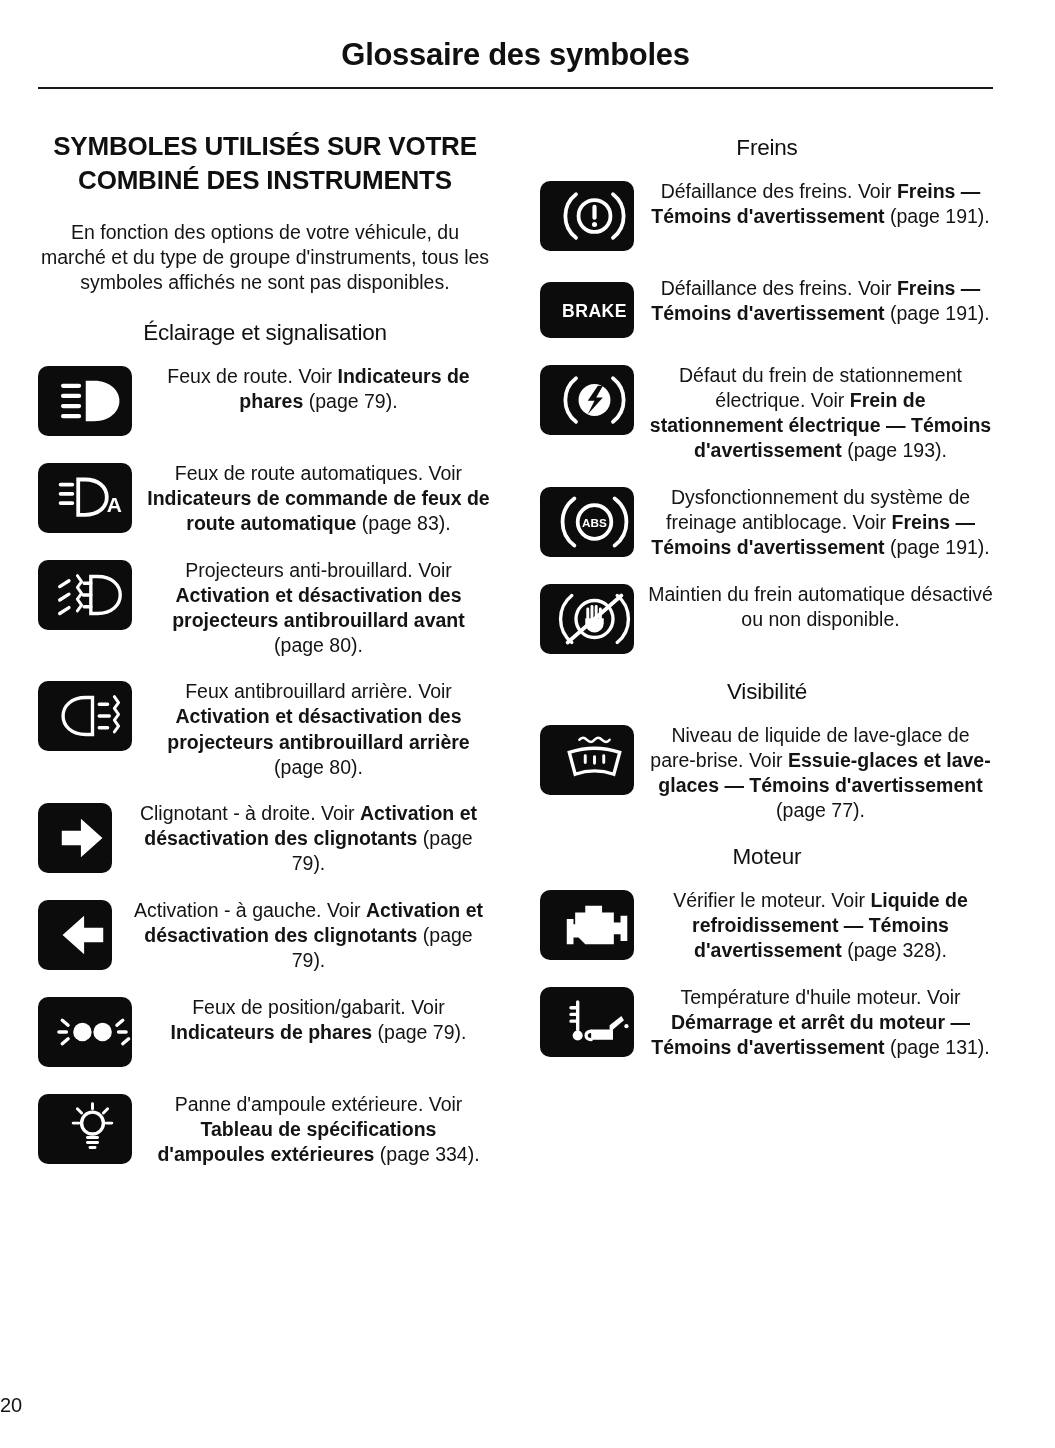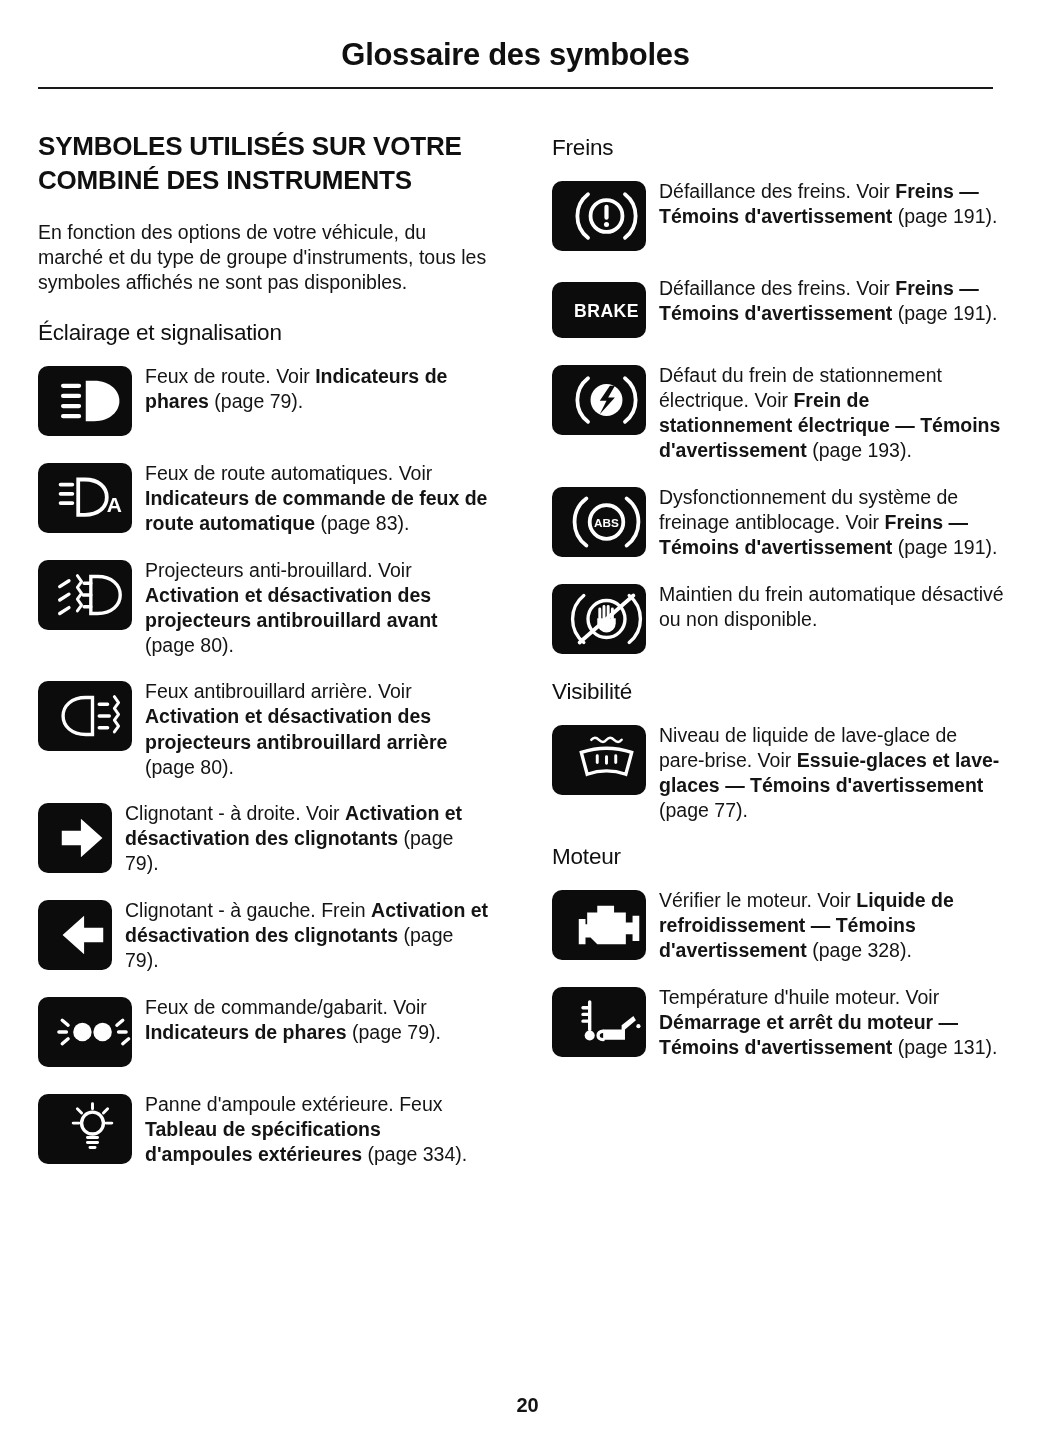--- a/index.html
+++ b/index.html
@@ -20,21 +20,21 @@
     letter-spacing: -0.3px;
     color: #101010;
   }
   .rule {
     border: none;
     border-top: 2px solid #1a1a1a;
     margin-top: 14px;
   }
 
   
-  .columns { display: flex; gap: 60px; margin-top: 40px; }
+  .columns { display: flex; gap: 48px; margin-top: 40px; text-align: center; }
   .col { width: 454px; flex: 0 0 454px; }
 
   h2.main-heading {
     font-size: 26px; font-weight: bold; line-height: 1.32;
     letter-spacing: -0.2px; margin-bottom: 22px; color: #101010;
   }
   p.intro { font-size: 19.5px; line-height: 1.3; margin-bottom: 24px; }
 
   h3.section-heading {
     font-size: 22.5px; font-weight: normal; letter-spacing: -0.2px;
@@ -55,21 +55,21 @@
   .tile.sq { width: 74px; }
   .tile.short { height: 56px; margin-top: 6px; }
   .tile svg { width: 100%; height: 100%; display: block; }
   .tile svg text { font-family: "Liberation Sans", "DejaVu Sans", sans-serif; }
   .entry-text { display: block; font-size: 19.5px; line-height: 1.29; padding-left: 23px; }
   .entry-text strong { font-weight: bold; }
 
   
   .page-number {
     position: absolute; left: 0; right: 0; bottom: 38px;
-    text-align: center; font-size: 20px; color: #141414; font-weight: bold;
+    font-size: 20px; color: #141414;
   }
 </style>
 </head>
 <body>
 
 <div class="page">
   <header class="hdr">
     <h1>Glossaire des symboles</h1>
     <hr class="rule">
   </header>
@@ -135,45 +135,45 @@
               </svg>
             </span>
             <span class="entry-text"><span>Clignotant - à droite.  Voir </span><strong>Activation et désactivation des clignotants</strong><span> (page 79).</span></span>
           </div>
           <div class="entry">
             <span class="tile sq">
               <svg viewBox="0 0 74 70" xmlns="http://www.w3.org/2000/svg">
                 <path d="M63 26H39V11L12 35l27 24V44h24z" fill="#fff"></path>
               </svg>
             </span>
-            <span class="entry-text"><span>Clignotant - à gauche.  Frein </span><strong>Activation et désactivation des clignotants</strong><span> (page 79).</span></span>
+            <span class="entry-text"><span>Activation - à gauche.  Voir </span><strong>Activation et désactivation des clignotants</strong><span> (page 79).</span></span>
           </div>
           <div class="entry">
             <span class="tile">
               <svg viewBox="0 0 94 70" xmlns="http://www.w3.org/2000/svg">
                 <g stroke="#fff" stroke-width="4" stroke-linecap="round">
                   <path d="M7 35h9M11 21l7 6M11 49l7-6M87 35h-9M83 21l-7 6M83 49l7-6"></path>
                 </g>
                 <circle cx="35" cy="35" r="11" fill="#fff"></circle>
                 <circle cx="59" cy="35" r="11" fill="#fff"></circle>
               </svg>
             </span>
-            <span class="entry-text"><span>Feux de commande/gabarit.  Voir </span><strong>Indicateurs de phares</strong><span> (page 79).</span></span>
+            <span class="entry-text"><span>Feux de position/gabarit.  Voir </span><strong>Indicateurs de phares</strong><span> (page 79).</span></span>
           </div>
           <div class="entry">
             <span class="tile">
               <svg viewBox="0 0 94 70" xmlns="http://www.w3.org/2000/svg">
                 <g stroke="#fff" stroke-width="3.5" stroke-linecap="round" fill="none">
                   <circle cx="47" cy="28" r="13" stroke-width="4"></circle>
                   <path d="M41 45h12M41 51h12M44 57h6"></path>
                   <path d="M47 5v6M29 11l5 5M65 11l-5 5M24 28h7M63 28h7"></path>
                 </g>
               </svg>
             </span>
-            <span class="entry-text"><span>Panne d'ampoule extérieure. Feux </span><strong>Tableau de spécifications d'ampoules extérieures</strong><span> (page 334).</span></span>
+            <span class="entry-text"><span>Panne d'ampoule extérieure. Voir </span><strong>Tableau de spécifications d'ampoules extérieures</strong><span> (page 334).</span></span>
           </div>
         </div>
     </div>
     <div class="col">
       <div id="right-sections">
           <h3 class="section-heading">Freins</h3>
           <div class="entry">
             <span class="tile">
               <svg viewBox="0 0 94 70" xmlns="http://www.w3.org/2000/svg">
                 <g stroke="#fff" stroke-width="4.5" fill="none" stroke-linecap="round">

